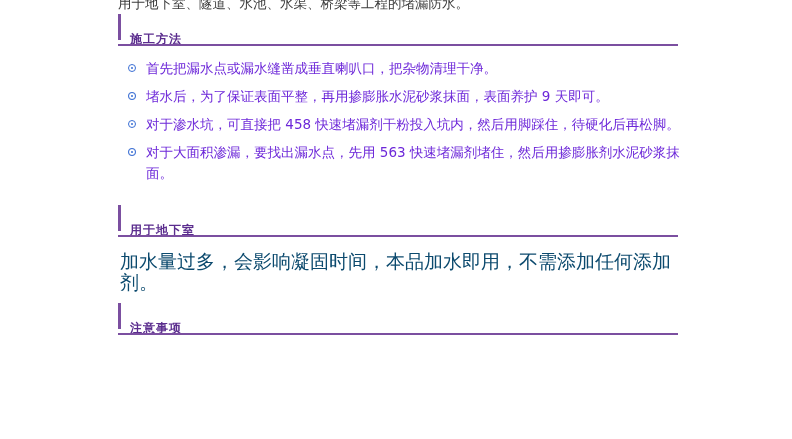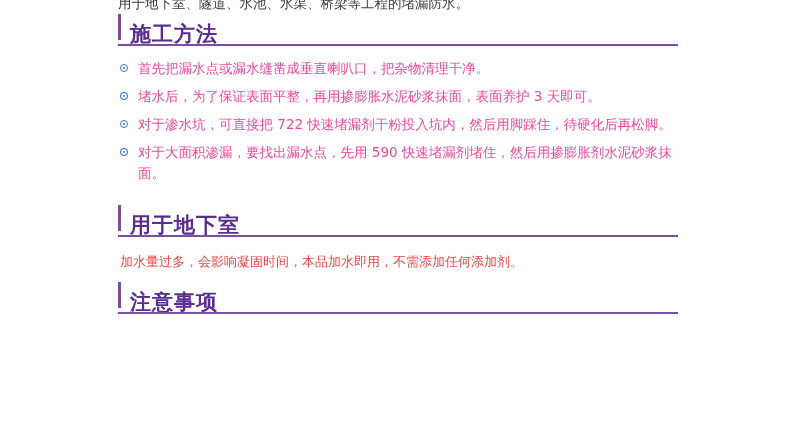--- a/index.html
+++ b/index.html
@@ -59,22 +59,22 @@
     position: absolute;
     left: 0;
     top: 0;
     width: 3px;
     height: 26px;
     background: #7b4fa0;
   }
   .sec-head .title {
     position: absolute;
     left: 12px;
-    top: 6px;
-    font-size: 21px;
+    top: 17px;
+    font-size: 12px;
     font-weight: bold;
     color: #5b2d8e;
     letter-spacing: 1px;
     white-space: nowrap;
   }
   .sec-head .rule {
     position: absolute;
     left: 0;
     bottom: 2px;
     width: 560px;
@@ -83,26 +83,26 @@
   }
 
   
   ul.blist {
     list-style: none;
     margin: 10px 0 0 0;
     padding: 0;
   }
   ul.blist li {
     position: relative;
-    margin: 0 0 7px 0;
+    margin: 0 0 7px 8px;
     padding-left: 138px;
     padding-right: 110px;
     font-size: 13.5px;
     line-height: 21px;
-    color: #ec4899;
+    color: #6d28d9;
   }
   ul.blist li .mark {
     position: absolute;
     left: 120px;
     top: 6px;
     width: 8px;
     height: 8px;
     border: 1.5px solid #3b6fd4;
     border-radius: 50%;
     background: #ffffff;
@@ -119,23 +119,23 @@
     border-radius: 50%;
   }
   ul.blist li .txt {
     display: block;
   }
 
   .para {
     margin: 12px 0 0 0;
     padding-left: 120px;
     padding-right: 110px;
-    font-size: 13px;
+    font-size: 19px;
     line-height: 21px;
-    color: #ef4444;
+    color: #0c4a6e;
   }
 
   .sp-1 { height: 14px; }
   .sp-2 { height: 10px; }
 </style>
 </head>
 <body>
 
 <div class="page">
 
@@ -154,32 +154,32 @@
       <ul class="blist">
         <li>
           <span class="mark"></span>
           <span class="txt">首先把漏水点或漏水缝凿成垂直喇叭口，把杂物清理干净。</span>
         </li>
         <li>
           <span class="mark"></span>
         </li>
         <li>
           <span class="mark"></span>
-          <span class="txt">堵水后，为了保证表面平整，再用掺膨胀水泥砂浆抹面，表面养护 3 天即可。</span>
-        </li>
-        <li>
-          <span class="mark"></span>
-          <span class="txt">对于渗水坑，可直接把 722 快速堵漏剂干粉投入坑内，然后用脚踩住，待硬化后再松脚。</span>
-        </li>
-        <li>
-          <span class="mark"></span>
-        </li>
-        <li>
-          <span class="mark"></span>
-          <span class="txt">对于大面积渗漏，要找出漏水点，先用 590 快速堵漏剂堵住，然后用掺膨胀剂水泥砂浆抹面。</span>
+          <span class="txt">堵水后，为了保证表面平整，再用掺膨胀水泥砂浆抹面，表面养护 9 天即可。</span>
+        </li>
+        <li>
+          <span class="mark"></span>
+          <span class="txt">对于渗水坑，可直接把 458 快速堵漏剂干粉投入坑内，然后用脚踩住，待硬化后再松脚。</span>
+        </li>
+        <li>
+          <span class="mark"></span>
+        </li>
+        <li>
+          <span class="mark"></span>
+          <span class="txt">对于大面积渗漏，要找出漏水点，先用 563 快速堵漏剂堵住，然后用掺膨胀剂水泥砂浆抹面。</span>
         </li>
       </ul>
     </div>
 
     <div class="sp-1"></div>
 
     <div class="section">
       <div class="sec-head">
         <div class="bar"></div>
         <div class="title">用于地下室</div>

